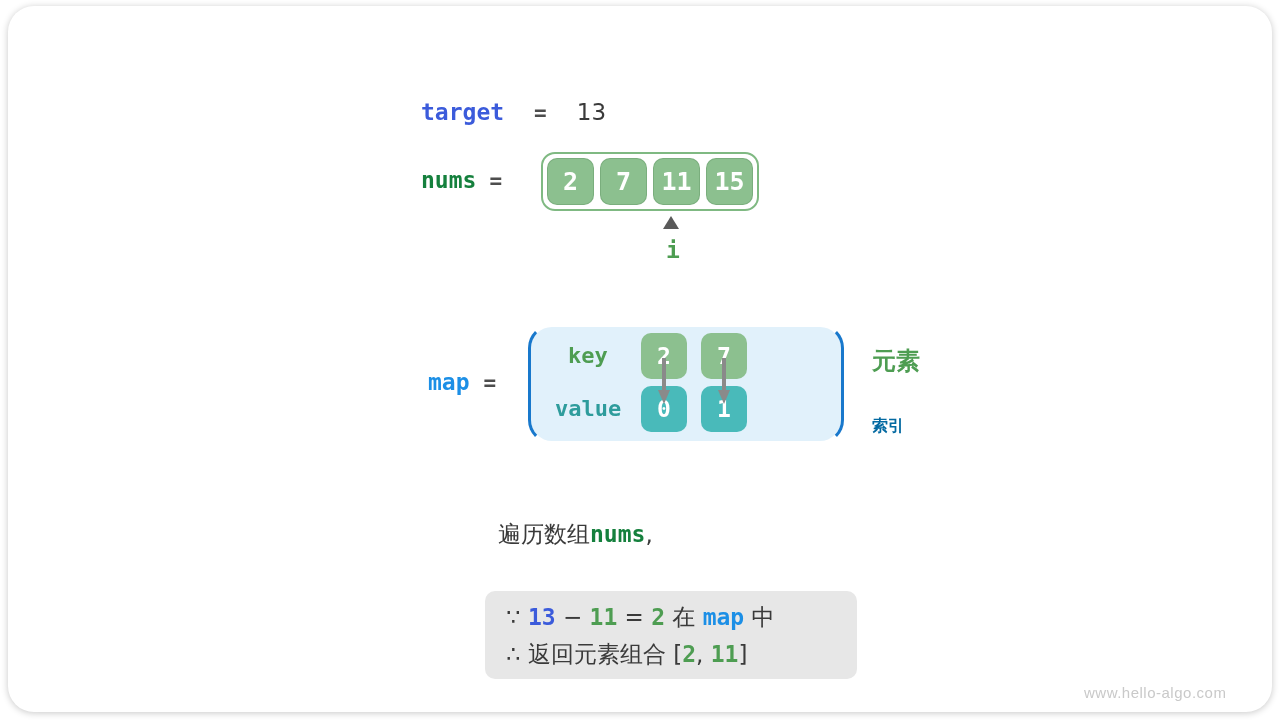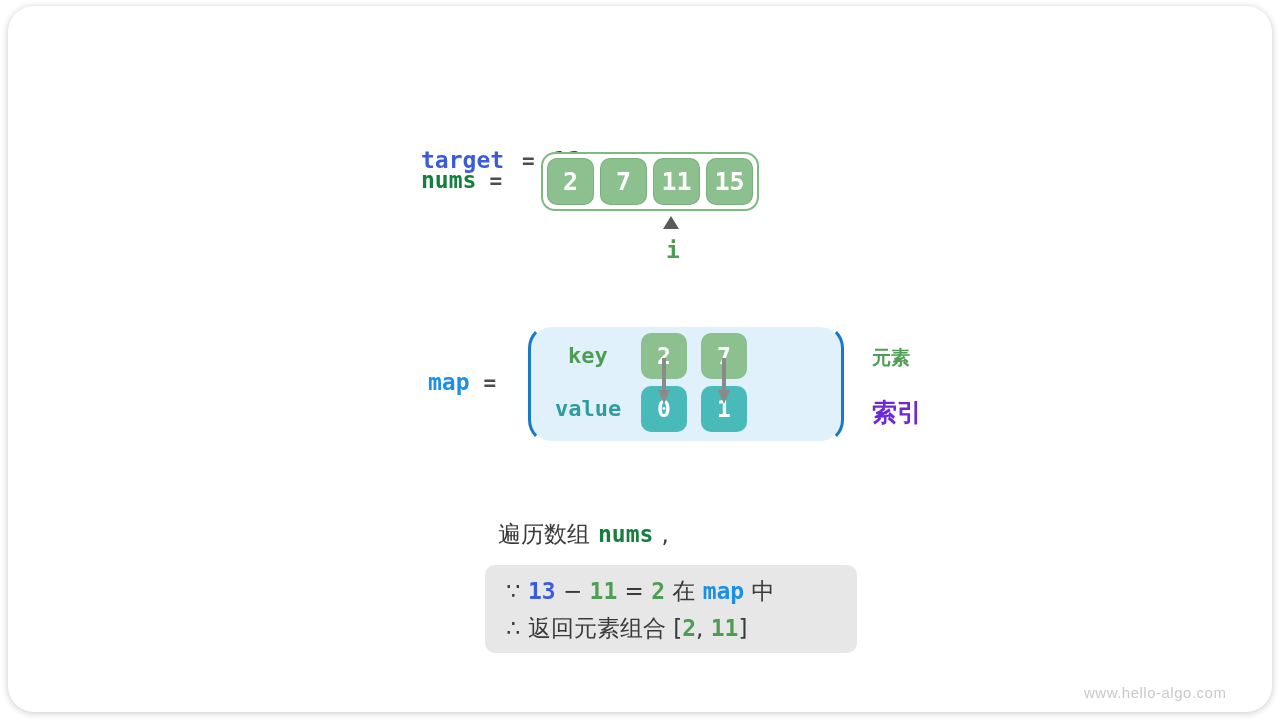--- a/index.html
+++ b/index.html
@@ -8,21 +8,21 @@
 
   .card {
     position: absolute; left: 8px; top: 6px; right: 8px; bottom: 8px;
     background: #fff; border-radius: 26px;
     box-shadow: 0 1px 7px rgba(0,0,0,0.22);
   }
 
   .mono { font-family: "DejaVu Sans Mono", "Liberation Mono", monospace; }
 
   
-  .target-row { position: absolute; left: 413px; top: 93px; display: flex; align-items: baseline; gap: 18px; font-size: 23px; margin-top: 48px; }
+  .target-row { position: absolute; left: 413px; top: 93px; display: flex; align-items: baseline; gap: 30px; font-size: 23px; }
   .kw-royal { color: #3b5bdb; font-weight: bold; }
   .eq { color: #4d4d4d; font-weight: 600; font-size: 21px; }
   .plainval { color: #3a3a3a; font-size: 23px; }
 
   
   .nums-label { position: absolute; left: 413px; top: 161px; display: flex; align-items: baseline; gap: 13px; font-size: 23px; }
   .kw-green { color: #15803d; font-weight: bold; }
   .array-box {
     position: absolute; left: 533px; top: 146px;
     display: inline-flex; gap: 6px; padding: 4px;
@@ -62,30 +62,30 @@
     color: #fff; font-family: "DejaVu Sans Mono", monospace;
     font-size: 23px; font-weight: 600;
     display: flex; align-items: center; justify-content: center;
   }
   .map-cell.key   { background: #8cc08f; top: 6px; }
   .map-cell.value { background: #49baba; top: 59px; }
   .kpos0 { left: 110px; } .kpos1 { left: 170px; }
   .map-arrow { position: absolute; top: 31px; width: 14px; height: 48px; z-index: 2; }
   .apos0 { left: 126px; } .apos1 { left: 186px; }
 
-  .legend-el  { position: absolute; left: 864px; top: 339px; font-size: 19px; font-weight: bold; color: #4e9d52; }
-  .legend-idx { position: absolute; left: 864px; top: 390px; font-size: 25px; font-weight: bold; color: #6d28d9; }
+  .legend-el  { position: absolute; left: 864px; top: 339px; font-size: 24px; font-weight: bold; color: #4e9d52; }
+  .legend-idx { position: absolute; left: 864px; top: 410px; font-size: 16px; font-weight: bold; color: #0369a1; }
 
   
-  .caption { position: absolute; left: 490px; top: 513px; font-size: 23px; color: #3a3a3a; display: flex; align-items: baseline; gap: 8px; }
+  .caption { position: absolute; left: 490px; top: 513px; font-size: 23px; color: #3a3a3a; display: flex; align-items: baseline; gap: 0; }
   .caption .code { font-size: 23px; }
 
   
   .conclusion {
-    position: absolute; left: 477px; top: 559px; width: 372px; height: 88px;
+    position: absolute; left: 477px; top: 585px; width: 372px; height: 88px;
     background: #e7e7e7; border-radius: 10px;
     padding: 8px 0 0 21px;
     font-size: 23px; color: #3a3a3a; line-height: 37px;
   }
   .conclusion .line { white-space: pre; }
   .tok { color: #3a3a3a; }
   .tok.blue  { color: #3b5bdb; font-weight: bold; font-family: "DejaVu Sans Mono", monospace; }
   .tok.green { color: #4e9d52; font-weight: bold; font-family: "DejaVu Sans Mono", monospace; }
   .tok.sky   { color: #1c8fe6; font-weight: bold; font-family: "DejaVu Sans Mono", monospace; }
 

